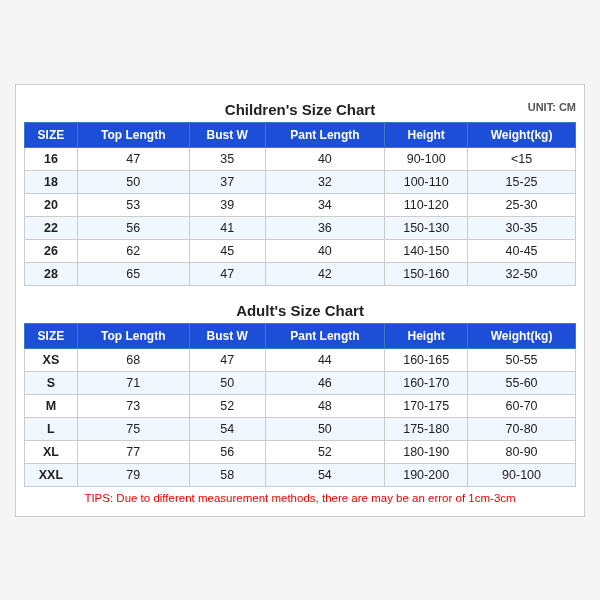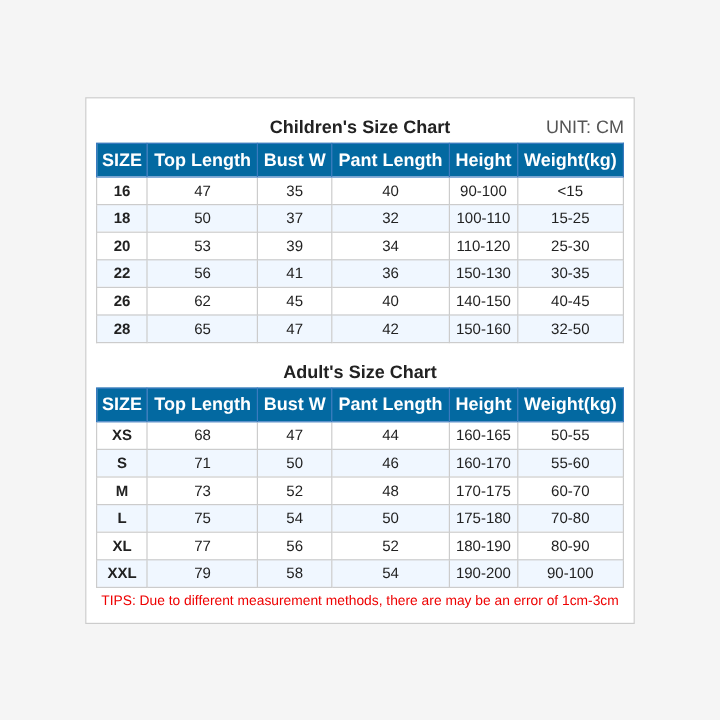--- a/index.html
+++ b/index.html
@@ -7,54 +7,54 @@
       width: 600px;
       height: 600px;
       background: #f5f5f5;
       font-family: Arial, sans-serif;
       font-size: 13px;
       display: flex;
       align-items: center;
       justify-content: center;
     }
     .chart-container {
-      width: 458px;
+      width: 570px;
       background: #fff;
       border: 1px solid #ccc;
       padding: 10px 8px 10px 8px;
     }
     .section-title {
       text-align: center;
       font-size: 15px;
       font-weight: bold;
       color: #222;
       padding: 6px 0 4px 0;
       position: relative;
     }
     .unit-label {
       position: absolute;
       right: 0;
       top: 6px;
-      font-size: 15px;
-      font-weight: normal;
+      font-size: 11px;
+      font-weight: bold;
       color: #555;
     }
     table {
       width: 100%;
       border-collapse: collapse;
       margin-bottom: 2px;
     }
     th {
-      background: #0369a1;
+      background: #1d4ed8;
       color: #fff;
       font-weight: bold;
       text-align: center;
       padding: 5px 3px;
       border: 1px solid #3a7abf;
-      font-size: 15px;
+      font-size: 12px;
     }
     td {
       text-align: center;
       padding: 4px 3px;
       border: 1px solid #ccc;
       font-size: 12.5px;
       color: #222;
     }
     tr:nth-child(even) td {
       background: #f0f7ff;

